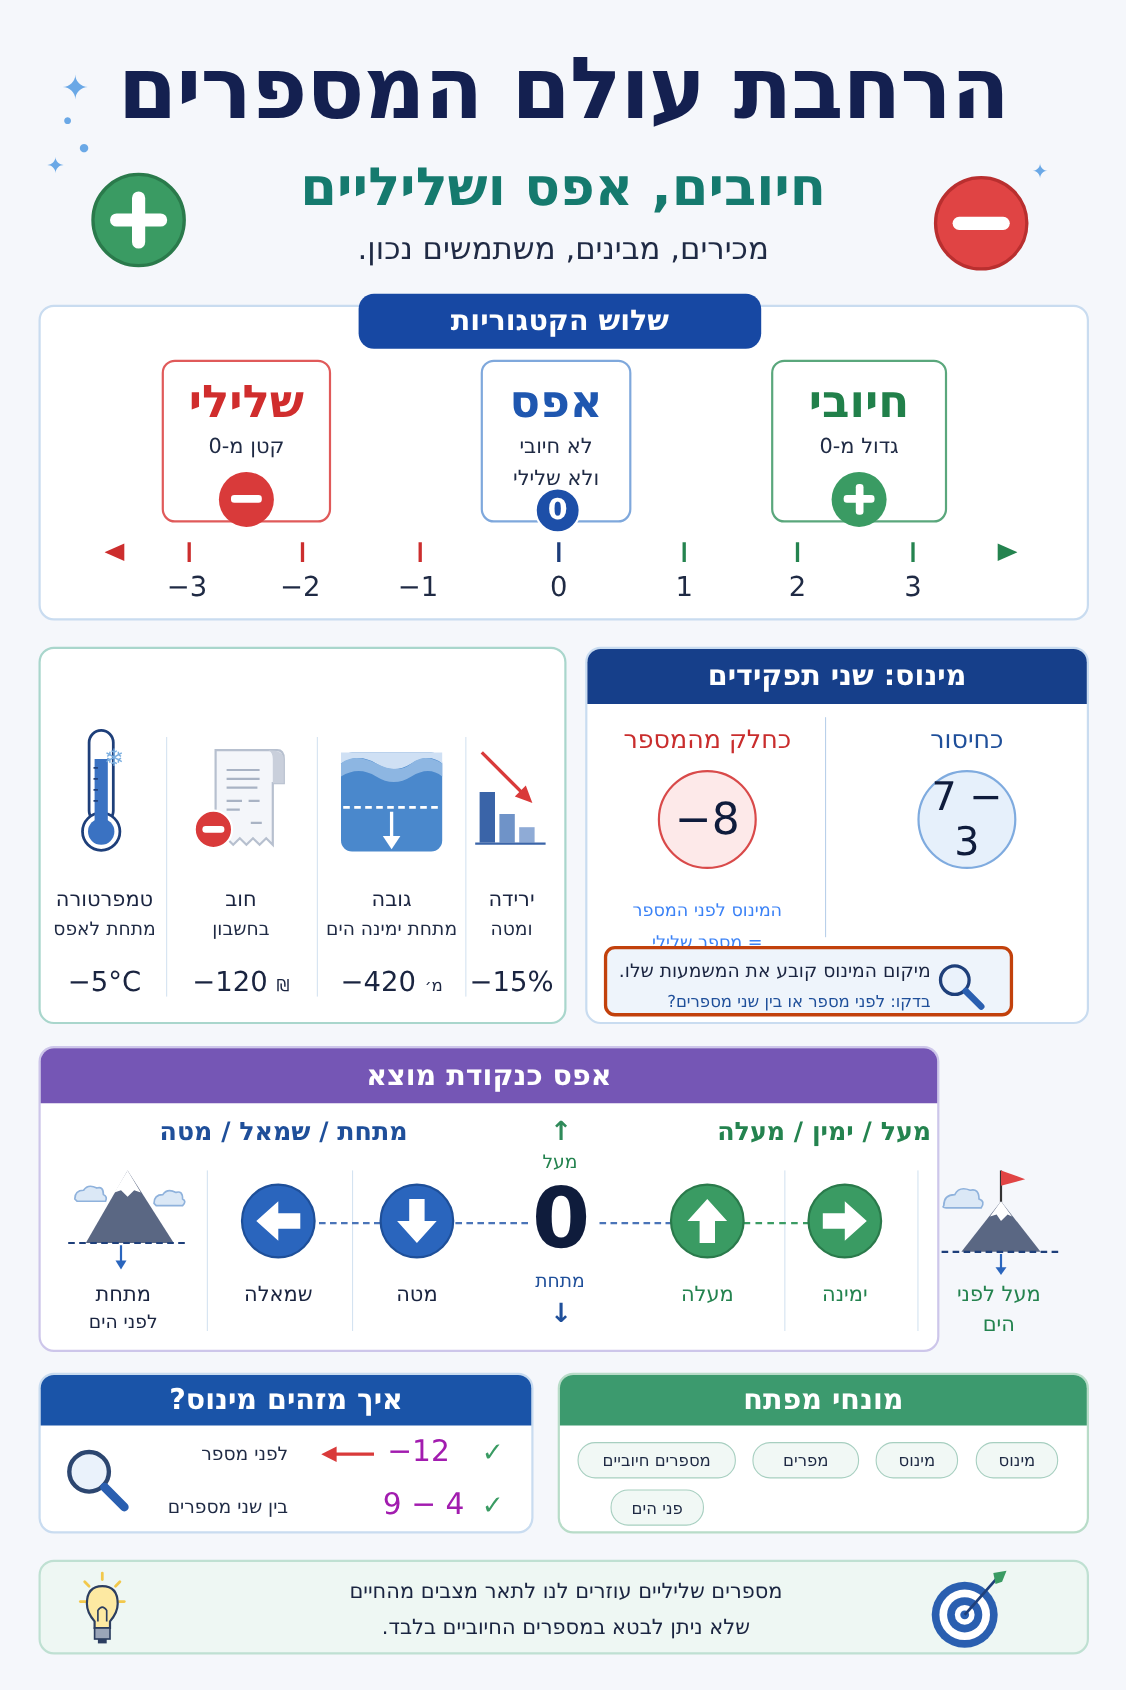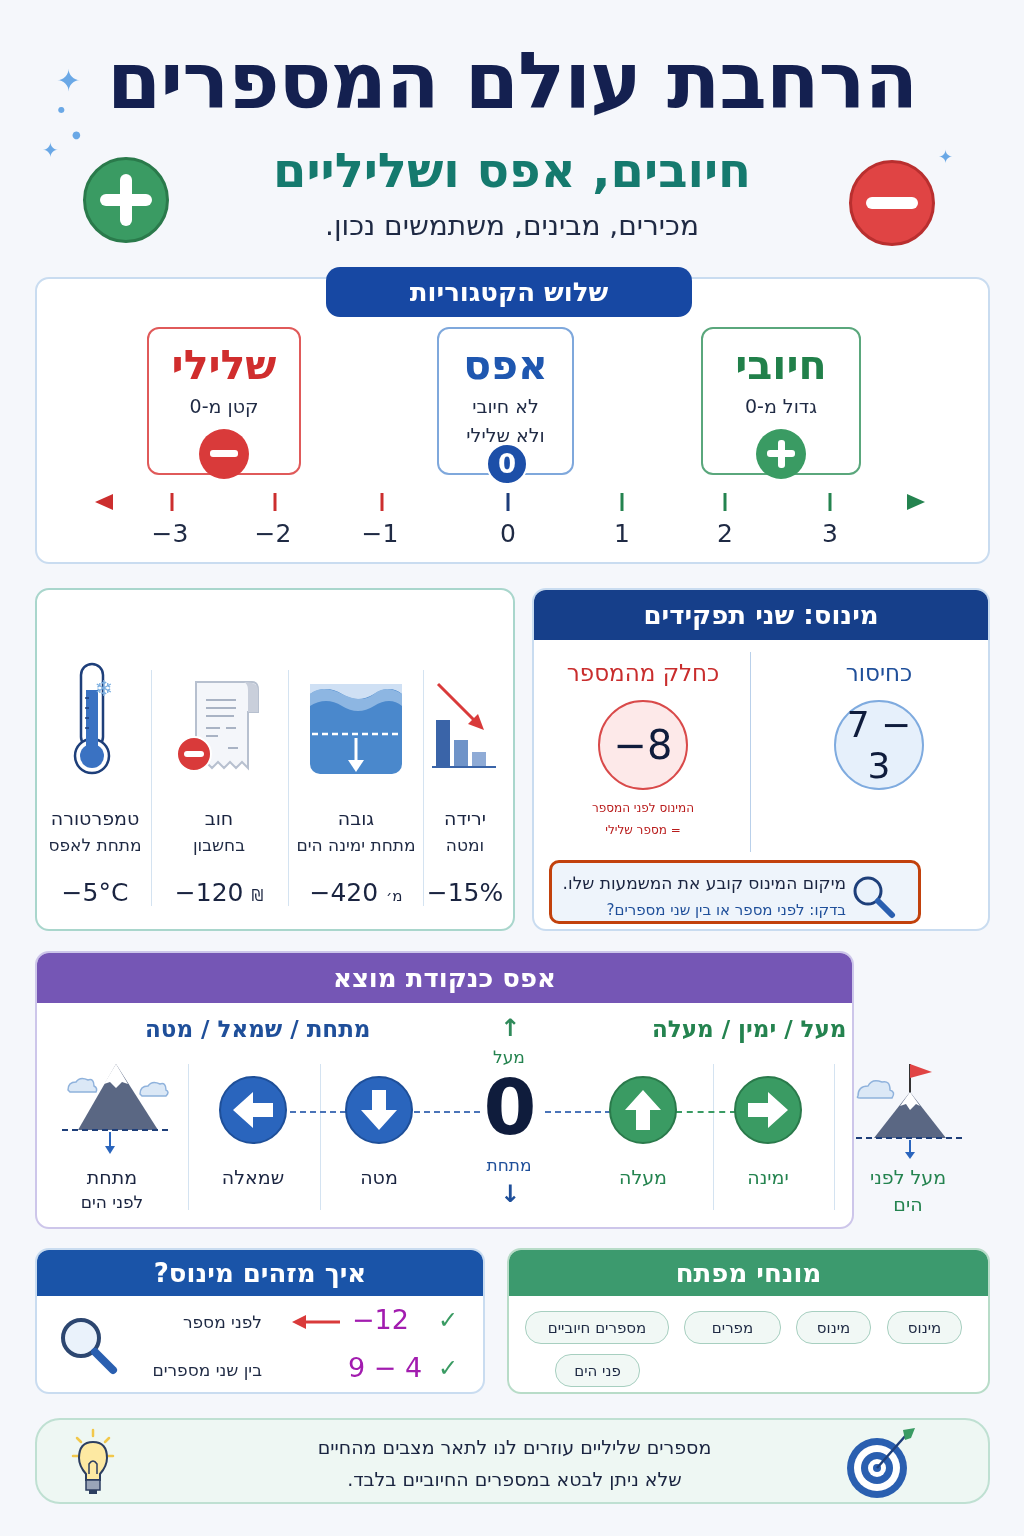--- a/index.html
+++ b/index.html
@@ -97,21 +97,21 @@
   
   .roles-card { left: 532px; top: 588px; width: 458px; height: 343px; border-color: #c9dcf0; }
   .roles-card .card-head { background: #163f8a; }
   .role-col { position: absolute; top: 70px; width: 210px; text-align: center; }
   .role-col .rt { font-size: 23px; }
   .role-circle {
     width: 90px; height: 90px; border-radius: 50%; margin: 14px auto 0;
     display: flex; align-items: center; justify-content: center;
     font-size: 36px; direction: ltr; color: #0f1c3c;
   }
-  .role-col .rd { font-size: 12px; margin-top: 8px; line-height: 1.8; color: #b91c1c; }
+  .role-col .rd { font-size: 16px; margin-top: 24px; line-height: 1.8; color: #3b82f6; }
   .roles-note {
     position: absolute; left: 15px; top: 270px; width: 372px; height: 64px;
     background: #eef4fb; border: 3px solid #c2410c; border-radius: 10px;
   }
   .roles-note .n1 { position: absolute; right: 72px; top: 10px; font-size: 17px; color: #1a2440; }
   .roles-note .n2 { position: absolute; right: 72px; top: 38px; font-size: 15px; color: #1f4f9a; }
 
   
   .origin-card { left: 35px; top: 951px; width: 819px; height: 278px; border-color: #cdc6ea; }
   .origin-card .card-head { background: #7556b5; }
@@ -137,21 +137,21 @@
   .terms-card .card-head { background: #3c9a6e; height: 46px; }
   .chip {
     position: absolute; height: 33px; border: 1.5px solid #a7cfc0; background: #f1f8f5;
     border-radius: 16px; display: flex; align-items: center; justify-content: center;
     font-size: 15px; color: #1f2a44;
   }
 
   
   .note-card {
     position: absolute; left: 35px; top: 1418px; width: 955px; height: 86px;
-    background: #eef7f3; border: 2px solid #bfe0d2; border-radius: 25px;
+    background: #eef7f3; border: 2px solid #bfe0d2; border-radius: 14px;
   }
   .note-text { position: absolute; left: 0; width: 955px; text-align: center; font-size: 19px; color: #1a2440; }
 </style>
 </head>
 <body>
 
 <div class="sparkle" style="left:56px;top:66px;font-size:30px;">✦</div>
 <div class="sparkle" style="left:58px;top:106px;font-size:8px;">●</div>
 <div class="sparkle" style="left:72px;top:130px;font-size:10px;">●</div>
 <div class="sparkle" style="left:42px;top:140px;font-size:20px;">✦</div>

